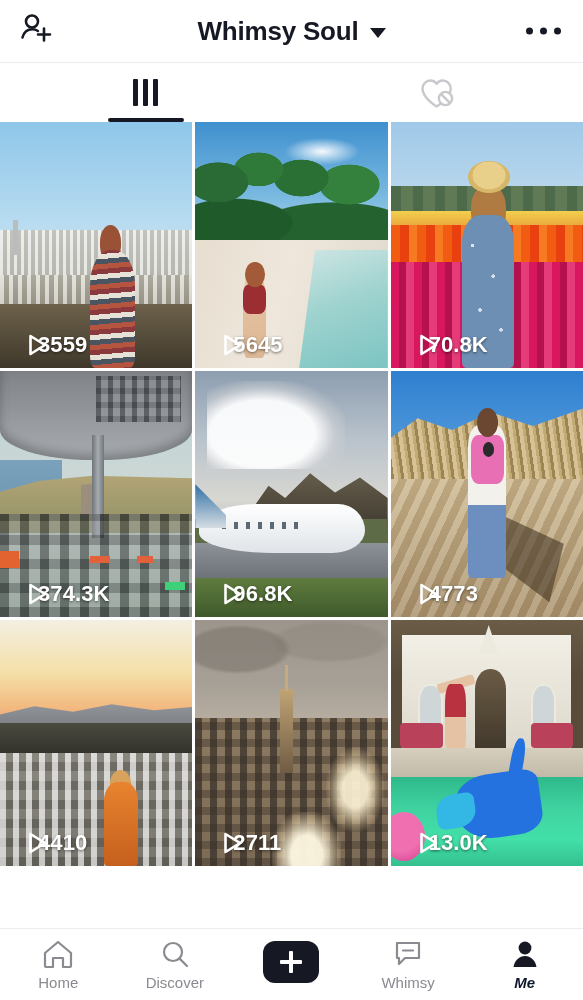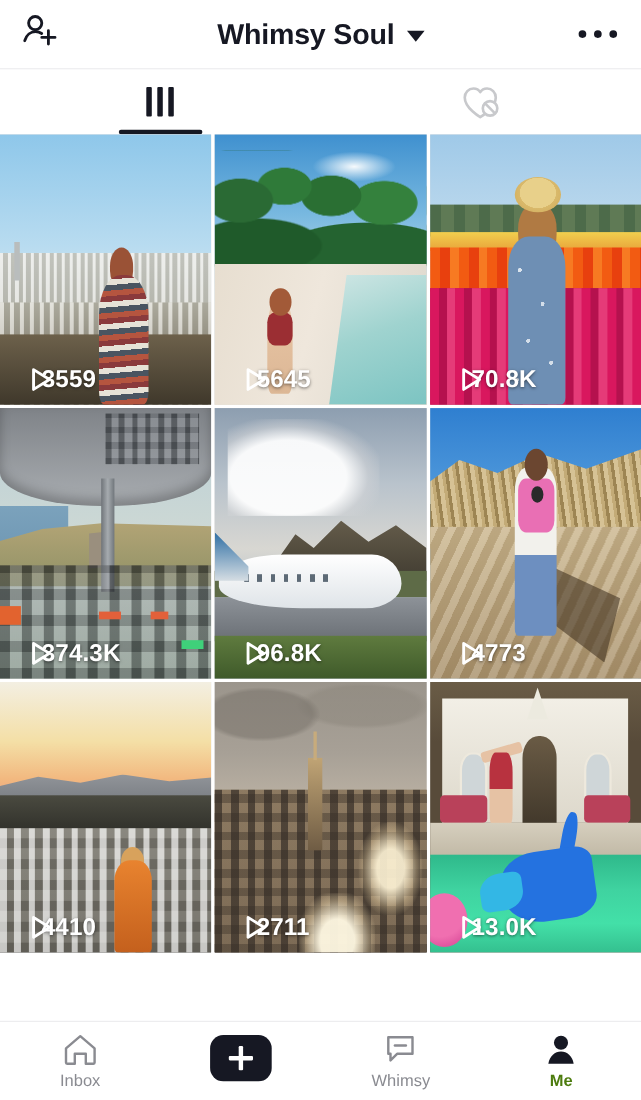--- a/index.html
+++ b/index.html
@@ -106,21 +106,21 @@
     background: #fff;
     border-top: 1px solid #ececee;
     display: flex; align-items: center;
   }
   .navitem {
     flex: 1 1 20%;
     display: flex; flex-direction: column; align-items: center; justify-content: center;
     gap: 5px;
   }
   .navlabel { font-size: 15px; color: #8a8b91; }
-  .navitem.active .navlabel { color: #4d7c0f; font-weight: bold; }
+  .navitem.active .navlabel { color: #0f172a; font-weight: bold; font-style: italic; }
   .create-btn {
     position: relative; width: 64px; height: 42px;
     display: flex; align-items: center; justify-content: center;
   }
   .create-cyan, .create-pink {
     position: absolute; top: 0; width: 56px; height: 42px; border-radius: 12px;
   }
   .create-cyan { left: 0; }
   .create-pink { right: 0; }
   .create-core {
@@ -596,23 +596,30 @@
     </div>
 
   </div>
 
   <div class="bottomnav">
 
     <div class="navitem">
       <svg width="32" height="30" viewBox="0 0 32 30">
         <path d="M3 14 16 3l13 11v13a1 1 0 0 1-1 1h-7v-9h-10v9H4a1 1 0 0 1-1-1z" fill="none" stroke="#8a8b91" stroke-width="2.2" stroke-linejoin="round"></path>
       </svg>
-      <span class="navlabel">Inbox</span>
-    </div>
-
+      <span class="navlabel">Home</span>
+    </div>
+
+    <div class="navitem">
+      <svg width="32" height="30" viewBox="0 0 32 30">
+        <circle cx="14" cy="13" r="9" fill="none" stroke="#8a8b91" stroke-width="2.2"></circle>
+        <path d="M20.6 19.6 28 27" stroke="#8a8b91" stroke-width="2.2" stroke-linecap="round"></path>
+      </svg>
+      <span class="navlabel">Discover</span>
+    </div>
 
     <div class="navitem">
       <span class="create-btn">
         <span class="create-cyan"></span>
         <span class="create-pink"></span>
         <span class="create-core">
           <span class="plus-h"></span>
             <span class="plus-v"></span>
         </span>
       </span>

